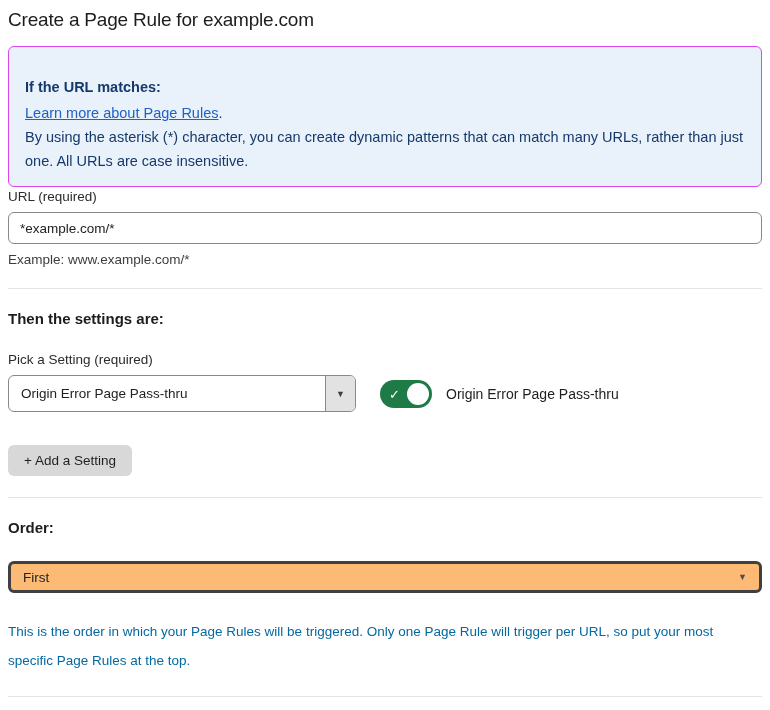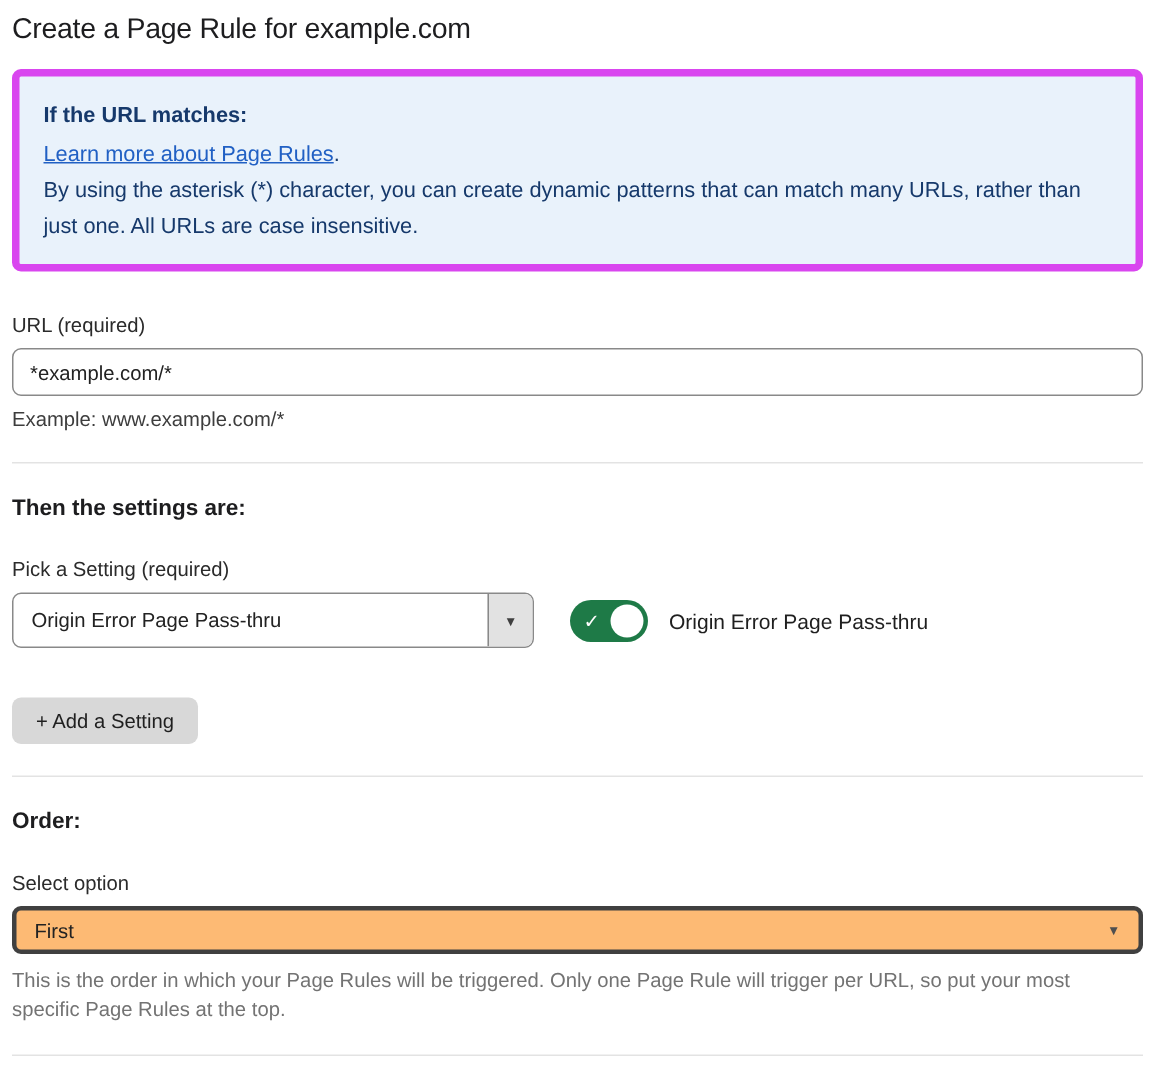--- a/index.html
+++ b/index.html
@@ -18,27 +18,27 @@
     font-size: 19px;
     font-weight: 400;
     color: #1d1d1f;
     margin: 0 0 15px 0;
     letter-spacing: -0.2px;
   }
 
   
   .info-box {
     background: #e9f2fb;
-    border: 5px solid #d946ef;
-    border-radius: 6px;
-    padding: 14px 16px 13px 16px;
+    border: 1px solid #d946ef;
+    border-radius: 6px;
+    padding: 28px 16px 13px 16px;
     color: #16396b;
     font-size: 14.5px;
     line-height: 24px;
-    margin-bottom: 28px;
+    margin-bottom: 2px;
   }
   .info-heading { font-weight: 700; margin: 0 0 2px 0; }
   .info-body { margin: 0; max-width: 720px; }
   .info-link {
     color: #2160c4;
     text-decoration: underline;
     cursor: pointer;
   }
   .info-link-suffix { color: #16396b; }
 
@@ -170,23 +170,23 @@
     border-radius: 6px;
     padding: 0 12px;
     font-size: 13.5px;
     color: #222;
     background: #fdba74;
     cursor: pointer;
   }
   .order-select .arrow { color: #4f4f4f; font-size: 9px; }
   .order-helper {
     font-size: 13.5px;
-    color: #737373;
-    line-height: 19px;
-    margin-top: 8px;
+    color: #0369a1;
+    line-height: 29px;
+    margin-top: 24px;
     max-width: 740px;
   }
 
   
   .footer-row { display: flex; gap: 13px; margin-top: 17px; }
   .btn {
     height: 33px;
     border: none;
     border-radius: 6px;
     font-size: 13.5px;
@@ -232,21 +232,20 @@
     </div>
     <span class="toggle-label">Origin Error Page Pass-thru</span>
   </div>
 
   <button class="add-setting-btn">+ Add a Setting</button>
 
   <hr class="divider">
 
   <h2 class="section-heading">Order:</h2>
 
-  <label class="field-label">Select option</label>
   <div class="order-select">
     <span>First</span>
     <span class="arrow">▼</span>
   </div>
   <div class="order-helper">This is the order in which your Page Rules will be triggered. Only one Page Rule will trigger per URL, so put your most specific Page Rules at the top.</div>
 
   <hr class="divider">
 
   <div class="footer-row">
     <button class="btn btn-gray">Cancel</button>

